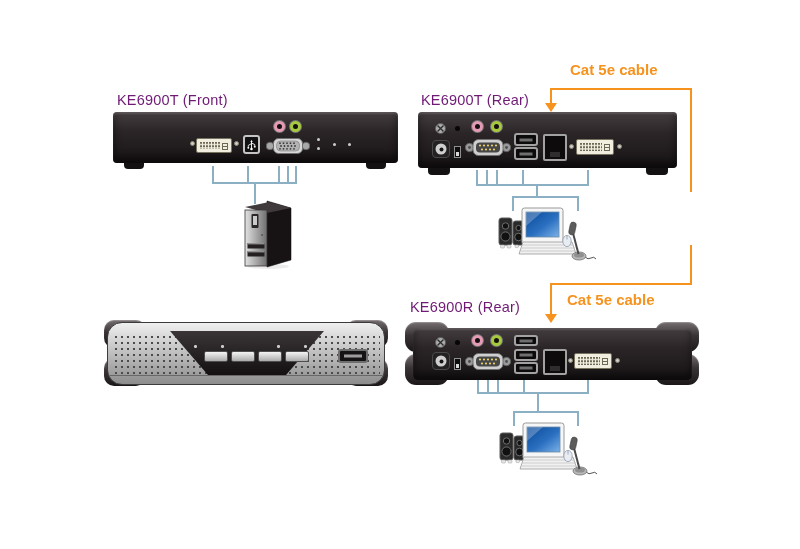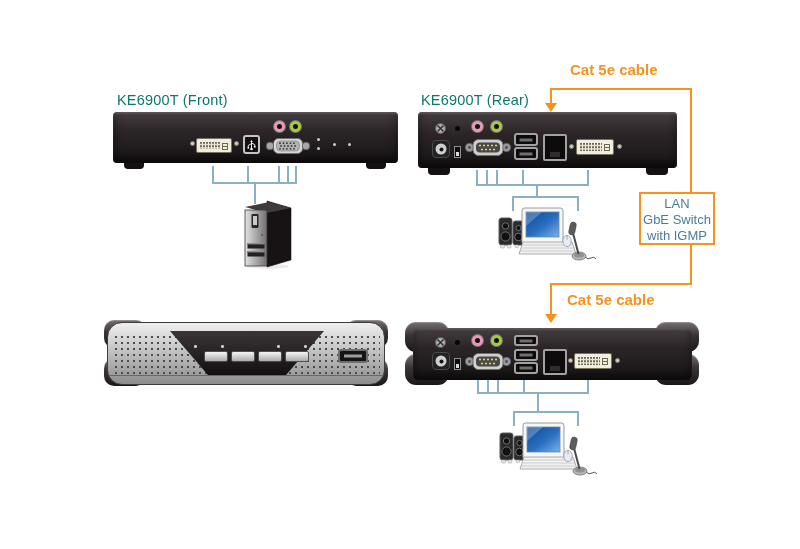--- a/index.html
+++ b/index.html
@@ -1,19 +1,19 @@
 <!DOCTYPE html>
 <html><head>
 <meta charset="utf-8">
 <style>
   html,body{margin:0;padding:0;background:#fff}
   *{box-sizing:border-box}
   #canvas{position:relative;width:800px;height:549px;background:#ffffff;overflow:hidden;
           font-family:"Liberation Sans",sans-serif;}
-  .dev-label{position:absolute;font-size:14.5px;color:#0f766e;letter-spacing:.2px;white-space:nowrap}
+  .dev-label{position:absolute;font-size:14.5px;color:#701a75;letter-spacing:.2px;white-space:nowrap}
   .cable-label{position:absolute;font-size:15px;font-weight:600;color:#f6921e;white-space:nowrap}
   
   .bl{position:absolute;background:#8cb0c3}
   .ol{position:absolute;background:#f6921e}
   .arrow-down{position:absolute;width:0;height:0;border-left:6px solid transparent;
               border-right:6px solid transparent;border-top:9px solid #f6921e}
   
   .rear-body{position:absolute;background:linear-gradient(180deg,#453e41 0%,#2b2527 38%,#171315 100%);
              border-radius:4px;box-shadow:inset 0 2px 2px rgba(255,255,255,.14),inset 0 -5px 8px rgba(0,0,0,.55)}
   .foot{position:absolute;background:#141112;border-radius:2px 2px 4px 4px}
@@ -65,39 +65,35 @@
   .switchbox{position:absolute;left:639px;top:192px;width:76px;height:53px;border:2px solid #f6921e;
              background:#fff;color:#4a7c9b;font-size:13px;line-height:16px;text-align:center;padding-top:2px}
 </style>
 </head>
 <body>
 
 <div id="canvas">
 
   <div class="dev-label" style="left:117px;top:92px">KE6900T (Front)</div>
   <div class="dev-label" style="left:421px;top:92px">KE6900T (Rear)</div>
+  <div class="dev-label" style="left:410px;top:299px">KE6900R (Rear)</div>
 
   <div class="cable-label" style="left:570px;top:61px">Cat 5e cable</div>
   <div class="cable-label" style="left:567px;top:291px">Cat 5e cable</div>
 
   <div class="ol" style="left:550px;top:88px;width:2px;height:17px"></div>
   <div class="ol" style="left:550px;top:88px;width:142px;height:2px"></div>
   <div class="ol" style="left:690px;top:88px;width:2px;height:104px"></div>
   <div class="arrow-down" style="left:545px;top:103px"></div>
 
   <div class="ol" style="left:690px;top:245px;width:2px;height:40px"></div>
   <div class="ol" style="left:550px;top:283px;width:142px;height:2px"></div>
   <div class="ol" style="left:550px;top:283px;width:2px;height:33px"></div>
   <div class="arrow-down" style="left:545px;top:314px"></div>
 
-  <div class="switchbox">
-    <div>LAN</div>
-    <div>GbE Switch</div>
-    <div>with IGMP</div>
-  </div>
 
   <div class="foot" style="left:124px;top:160px;width:20px;height:9px"></div>
   <div class="foot" style="left:366px;top:160px;width:20px;height:9px"></div>
   <div class="rear-body" style="left:113px;top:112px;width:285px;height:51px">
 
     <div class="pscrew" style="left:77px;top:29px"></div>
     <div class="dvi" style="left:83px;top:26px;width:36px;height:15px">
       <div class="pins"></div>
       <div class="blade">
           <i></i>

